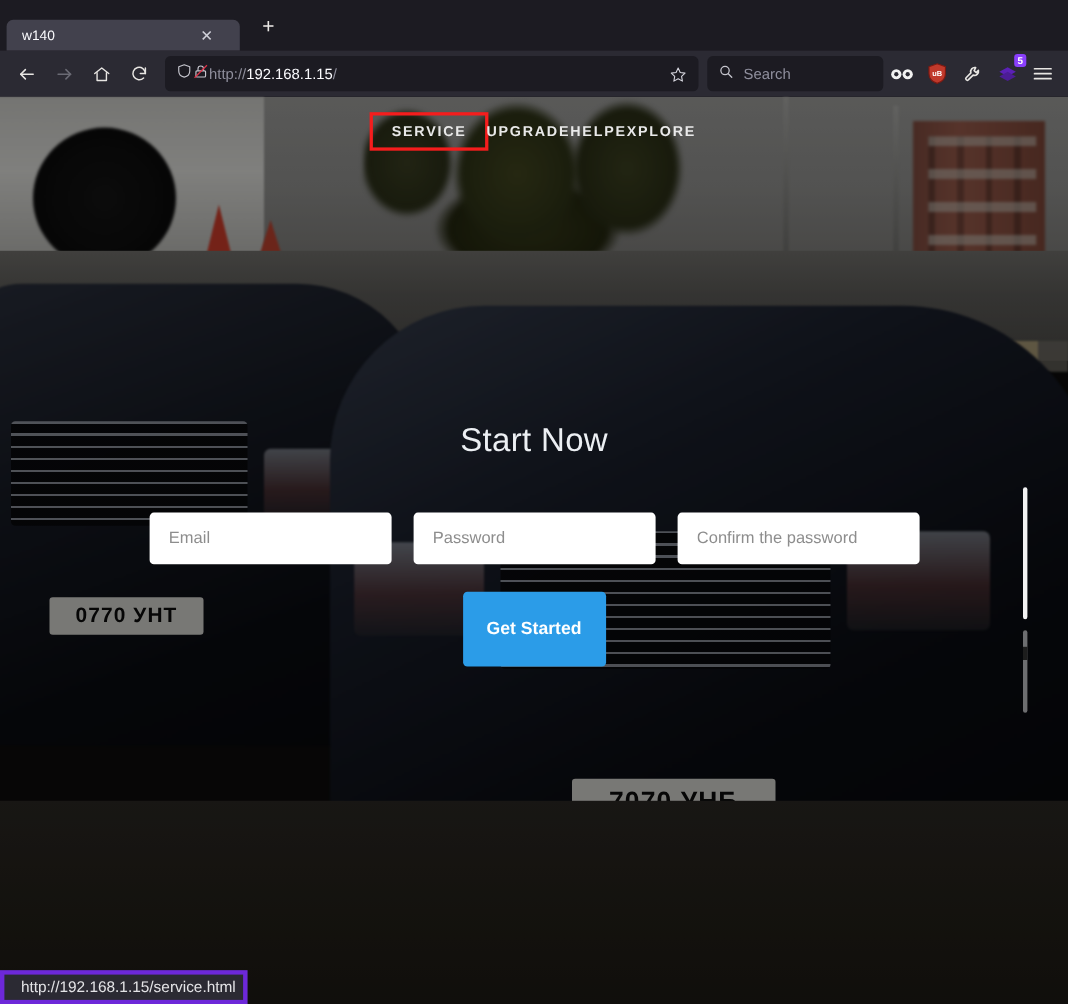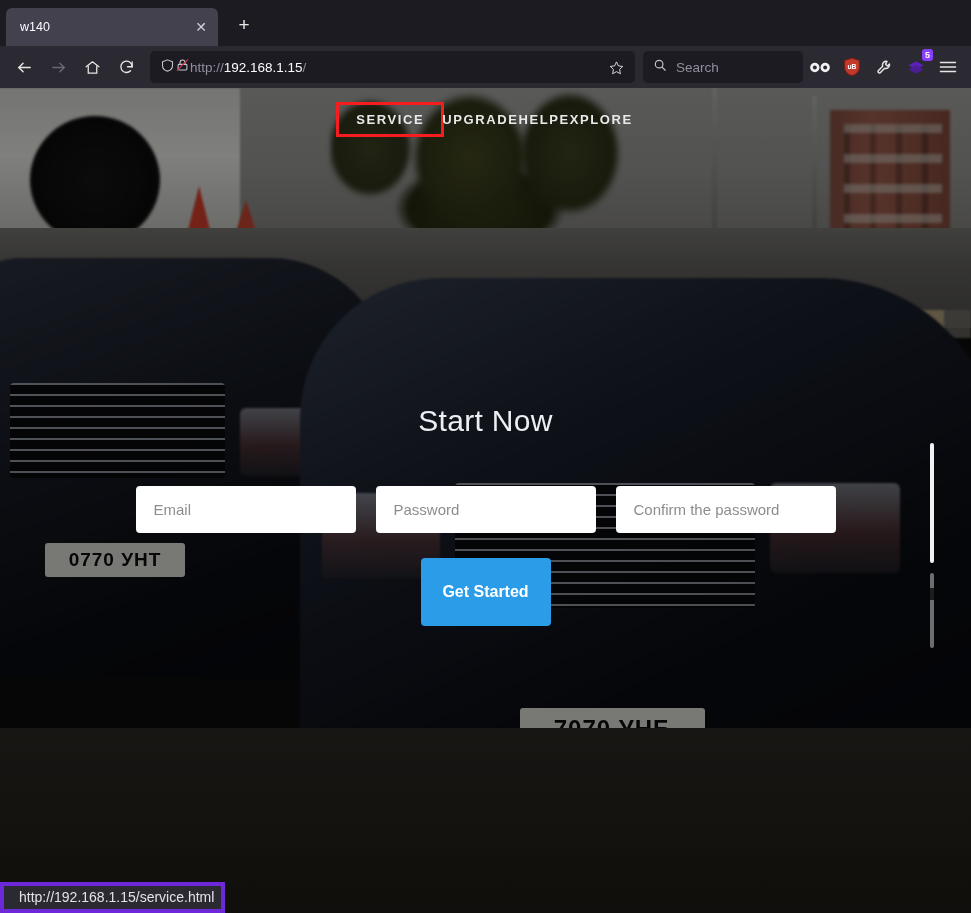--- a/index.html
+++ b/index.html
@@ -11,22 +11,22 @@
   }
 
   
   #browser { width: 971px; height: 913px; position: relative; }
 
   .tabstrip {
     height: 46px; background: #1c1b22;
     display: flex; align-items: flex-end; padding: 0 4px 2px 6px;
   }
   .tab {
-    width: 212px; height: 38px; background: #42414d; border-radius: 6px 6px 0 0;
-    display: flex; align-items: center; padding: 0 6px 0 14px;
+    width: 212px; height: 28px; background: #42414d; border-radius: 6px 6px 0 0;
+    display: flex; align-items: center; padding: 0 19px 0 14px;
     position: relative; top: 2px;
   }
   .tab-title {
     flex: 1; color: #fbfbfe; font-size: 12.5px;
     white-space: nowrap; overflow: hidden; text-overflow: ellipsis;
   }
   .tab-close {
     width: 22px; height: 22px; border-radius: 4px;
     display: flex; align-items: center; justify-content: center;
     color: #cfcfd8; font-size: 14px; line-height: 1;
@@ -179,21 +179,21 @@
   }
   .nav-item {
     color: #e9e9e9; font-size: 13px; font-weight: bold; letter-spacing: 1.6px;
     padding: 8px 0; text-decoration: none;
   }
   .nav-item.highlight {
     outline: 3px solid #f51d1d; outline-offset: -1px;
     padding: 8px 18px;
   }
 
-  .hero { position: absolute; left: 0; top: 316px; width: 100%; text-align: center; }
+  .hero { position: absolute; left: 0; top: 296px; width: 100%; text-align: center; }
   .hero h1 {
     color: #eceff3; font-size: 30px; font-weight: 300; letter-spacing: .3px;
   }
   .form-row {
     display: flex; justify-content: center; gap: 20px; margin-top: 48px;
   }
   .field {
     width: 220px; height: 47px; background: #ffffff; border: none;
     border-radius: 4px; padding: 0 18px; font-size: 15px; color: #3c3c3c;
     font-family: "Liberation Sans", sans-serif; outline: none;

